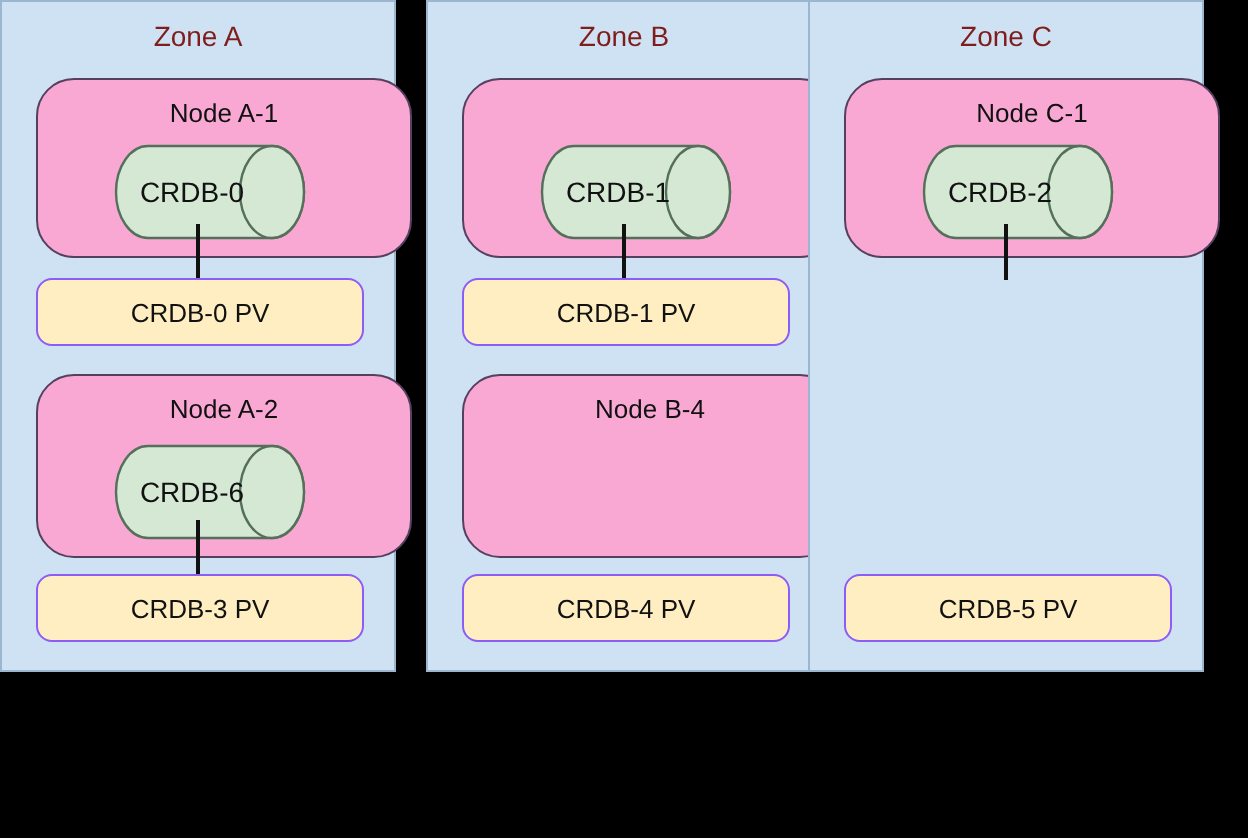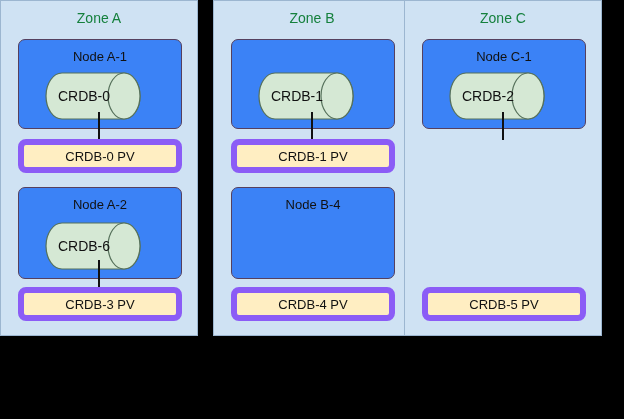--- a/index.html
+++ b/index.html
@@ -38,33 +38,33 @@
   .zone-b { left: 213px; width: 198px; padding-left: 44px; }
   .zone-c { left: 404px; width: 198px; }
 
   .zone-title {
     position: absolute;
     top: 9px;
     left: 0;
     width: 100%;
     text-align: center;
     font-size: 14px;
-    color: #15803d;
+    color: #7f1d1d;
     line-height: 16px;
     white-space: nowrap;
   }
 
   
   .node {
     position: absolute;
     left: 17px;
-    width: 164px;
-    background: #3b82f6;
+    width: 188px;
+    background: #f9a8d4;
     border: 1px solid #55405f;
-    border-radius: 7px;
+    border-radius: 19px;
     box-sizing: border-box;
   }
   .node-row1 { top: 38px;  height: 90px; }
   .node-row2 { top: 186px; height: 92px; }
 
   .node-title {
     position: absolute;
     top: 9px;
     left: 0;
     width: 100%;
@@ -118,21 +118,21 @@
   .conn-row1 { top: 111px; height: 28px; }
   .conn-row2 { top: 259px; height: 28px; }
 
   
   .pv {
     position: absolute;
     left: 17px;
     width: 164px;
     height: 34px;
     background: #ffeec2;
-    border: 6px solid #8b5cf6;
+    border: 1px solid #8b5cf6;
     border-radius: 8px;
     box-sizing: border-box;
     display: flex;
     align-items: center;
     justify-content: center;
   }
   .pv-row1 { top: 138px; }
   .pv-row2 { top: 286px; }
 
   .pv-label {

